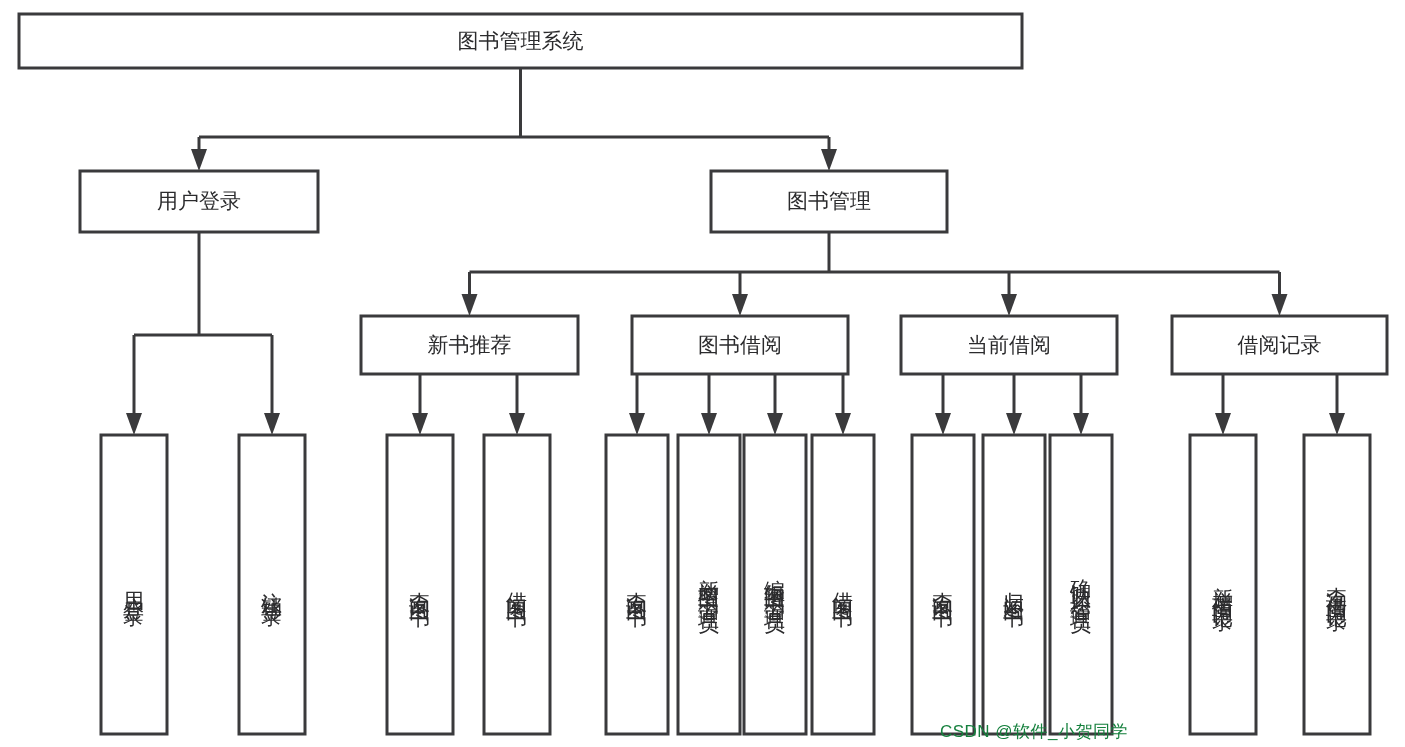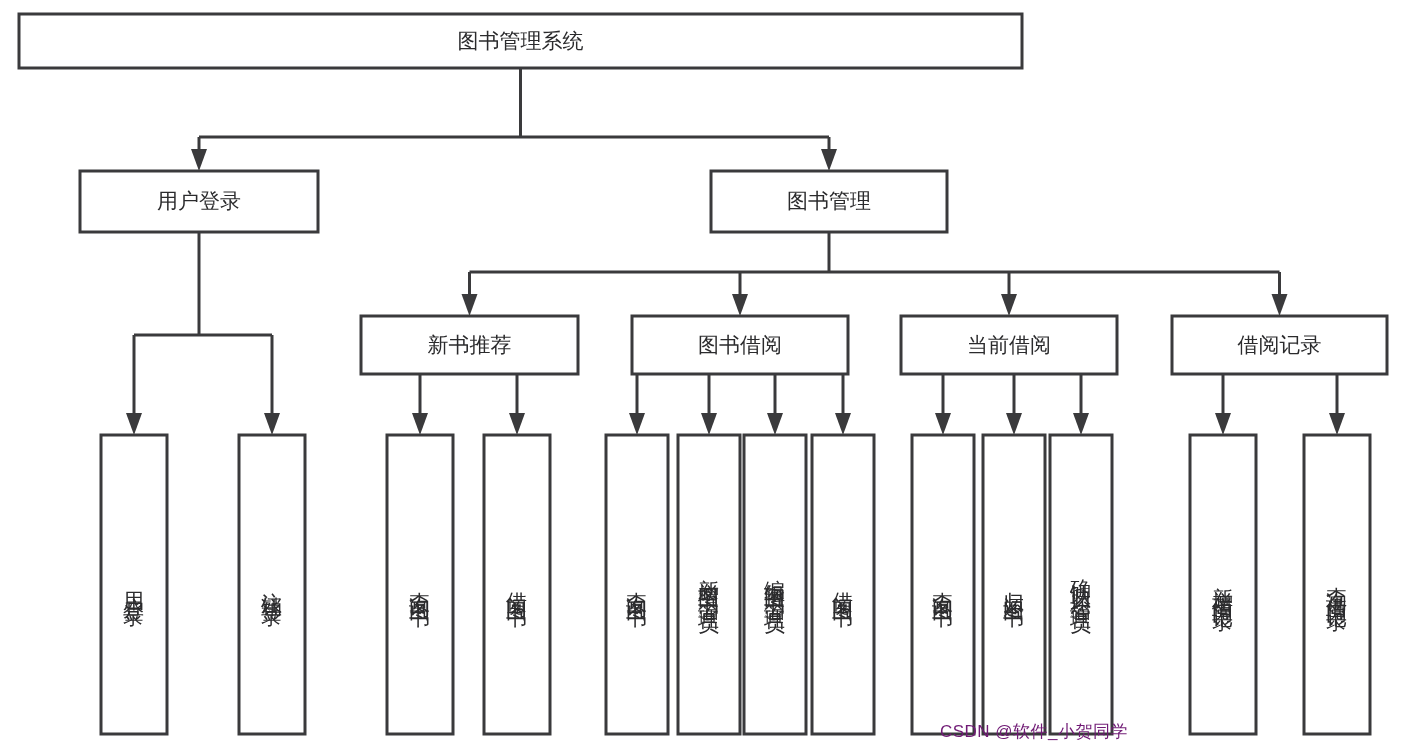--- a/index.html
+++ b/index.html
@@ -46,21 +46,21 @@
     color:#2b2b2d;
     white-space:nowrap;
     pointer-events:none;
   }
   .watermark{
     position:absolute;
     right:12px;
     bottom:4px;
     font-family:"Liberation Sans","DejaVu Sans",sans-serif;
     font-size:17px;
-    color:#701a75;
+    color:#15803d;
     letter-spacing:0.5px;
     white-space:nowrap;
   }
 </style>
 </head>
 <body>
 
 <div id="stage">
 
   <svg id="diagram" viewBox="0 0 1405 747">

